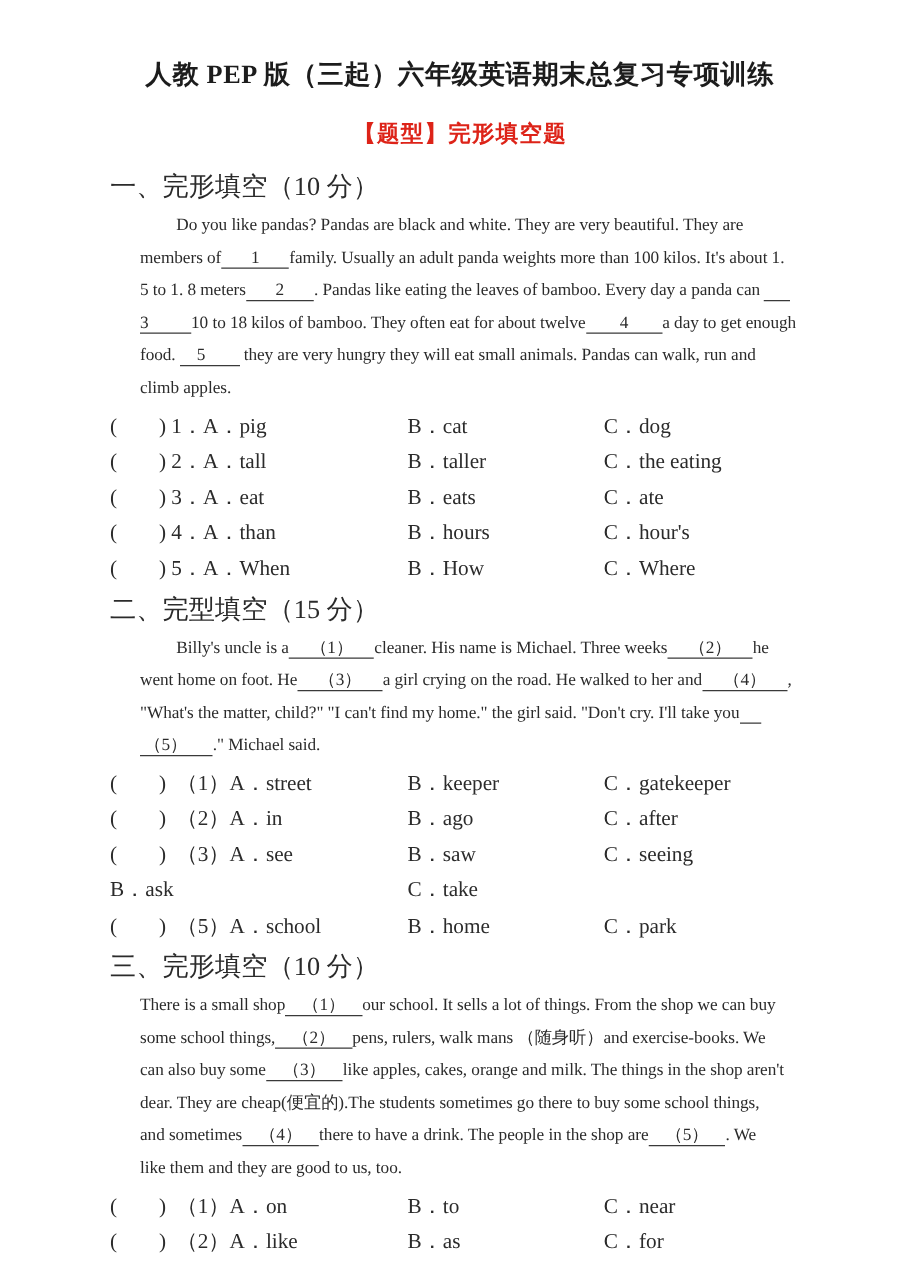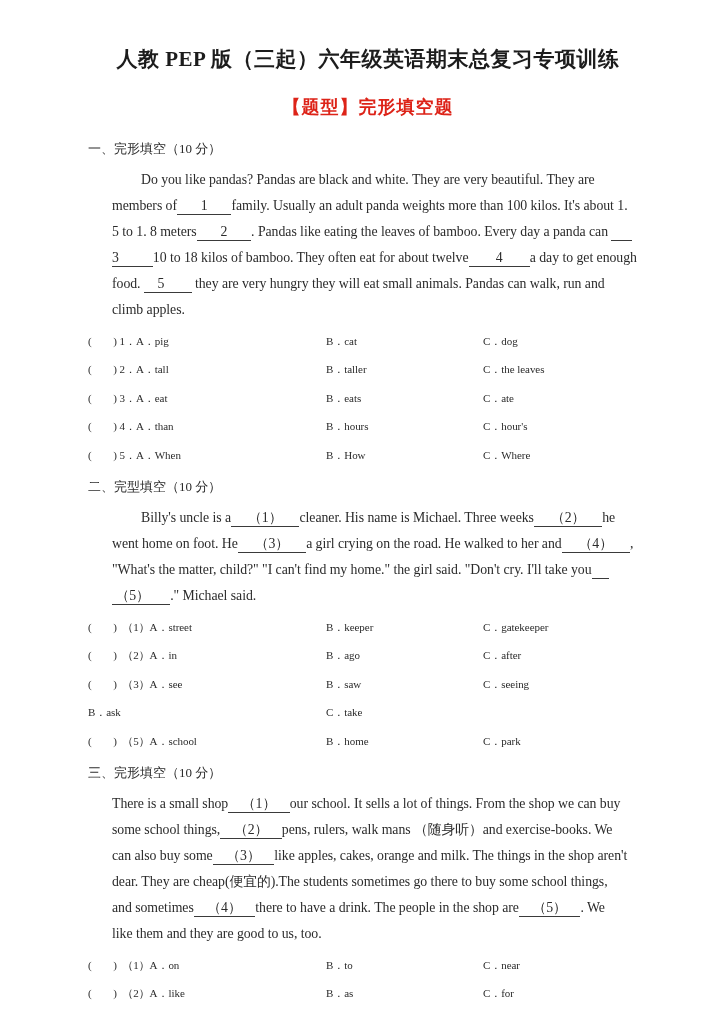--- a/index.html
+++ b/index.html
@@ -22,21 +22,21 @@
   }
   .doc-subtitle{
     margin:0 0 14px 0;
     font-size:18px;line-height:32px;
     font-weight:bold;text-align:center;
     color:#dd2318;
     font-family:"Liberation Sans","DejaVu Sans",sans-serif;
     letter-spacing:1px;
   }
   .sec-head{
-    font-size:13px;line-height:24px;
+    font-size:21px;line-height:24px;
     margin:0 0 6px 0;
     white-space:pre;
   }
   .sec{margin:0;}
   .sec + .sec{margin-top:6px;}
   .para{margin:0 0 4px 0;}
   .line{
     white-space:pre;
     font-size:13.8px;
     line-height:26px;height:26px;
@@ -47,21 +47,21 @@
   .blank{
     display:inline-block;
     border-bottom:1px solid #3a3a3a;
     white-space:pre;
     line-height:16px;
   }
   .opts{margin:0 0 4px 0;}
   .opt-row{
     display:grid;
     grid-template-columns:238px 157px 1fr;
-    font-size:11px;
+    font-size:17px;
     line-height:28.4px;height:28.4px;
     letter-spacing:-0.05px;
   }
   .cell{white-space:pre;}
 </style>
 </head>
 <body>
 
 <div class="page">
 
@@ -80,42 +80,42 @@
     </div>
     <div class="opts">
       <div class="opt-row">
         <div class="cell"><span>(        ) 1．</span><span>A．pig</span></div>
         <div class="cell">B．cat</div>
         <div class="cell">C．dog</div>
       </div>
       <div class="opt-row">
         <div class="cell"><span>(        ) 2．</span><span>A．tall</span></div>
         <div class="cell">B．taller</div>
-        <div class="cell">C．the leaves</div>
+        <div class="cell">C．the eating</div>
       </div>
       <div class="opt-row">
         <div class="cell"><span>(        ) 3．</span><span>A．eat</span></div>
         <div class="cell">B．eats</div>
         <div class="cell">C．ate</div>
       </div>
       <div class="opt-row">
         <div class="cell"><span>(        ) 4．</span><span>A．than</span></div>
         <div class="cell">B．hours</div>
         <div class="cell">C．hour's</div>
       </div>
       <div class="opt-row">
         <div class="cell"><span>(        ) 5．</span><span>A．When</span></div>
         <div class="cell">B．How</div>
         <div class="cell">C．Where</div>
       </div>
     </div>
   </div>
 
   <div class="sec">
-    <div class="sec-head">二、完型填空（10 分）</div>
+    <div class="sec-head">二、完型填空（15 分）</div>
     <div class="para">
       <div class="line indent">Billy's uncle is a<span class="blank">     （1）     </span>cleaner. His name is Michael. Three weeks<span class="blank">     （2）     </span>he</div>
       <div class="line">went home on foot. He<span class="blank">     （3）     </span>a girl crying on the road. He walked to her and<span class="blank">     （4）     </span>,</div>
       <div class="line">"What's the matter, child?" "I can't find my home." the girl said. "Don't cry. I'll take you<span class="blank">     </span></div>
       <div class="line"><span class="blank"> （5）      </span>." Michael said.</div>
     </div>
     <div class="opts">
       <div class="opt-row">
         <div class="cell"><span>(        )  （1）</span><span>A．street</span></div>
         <div class="cell">B．keeper</div>

